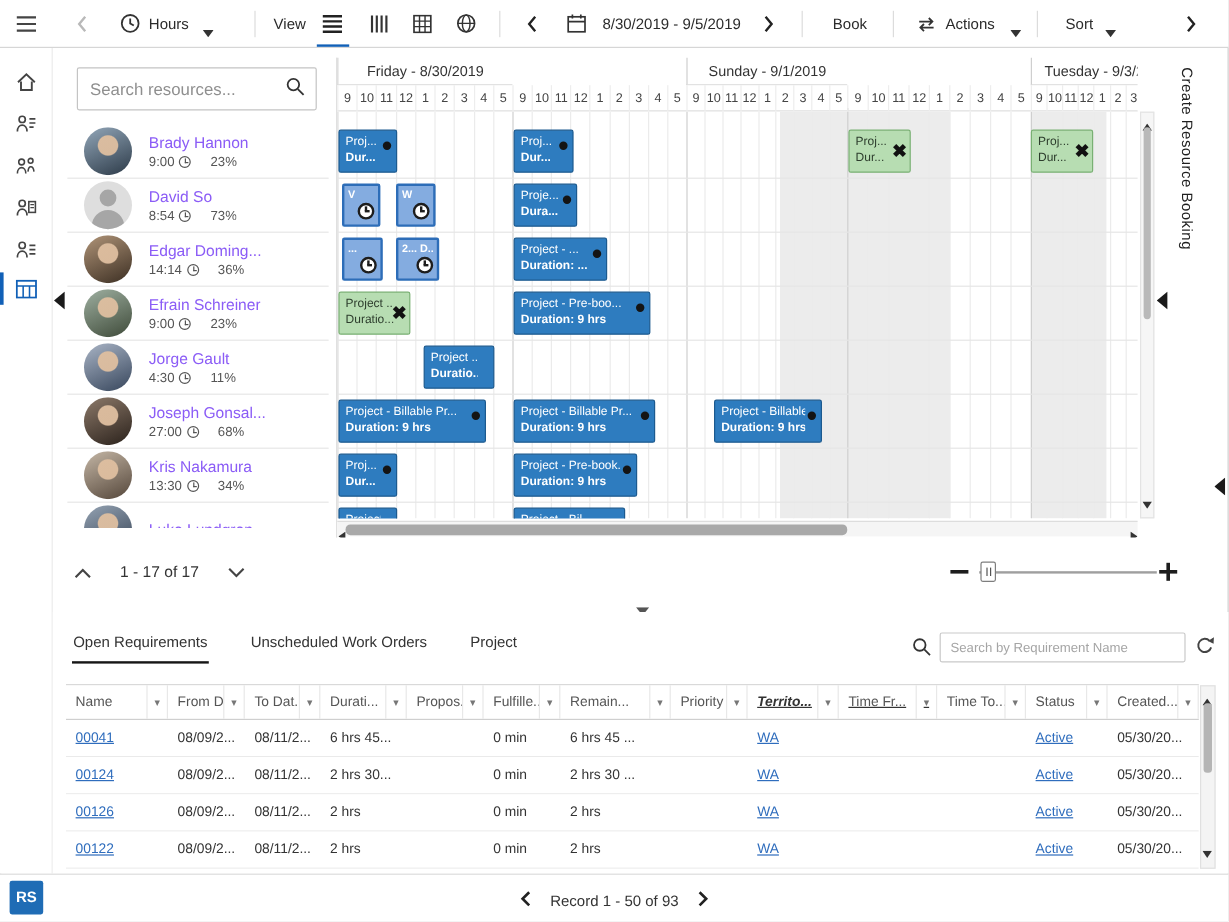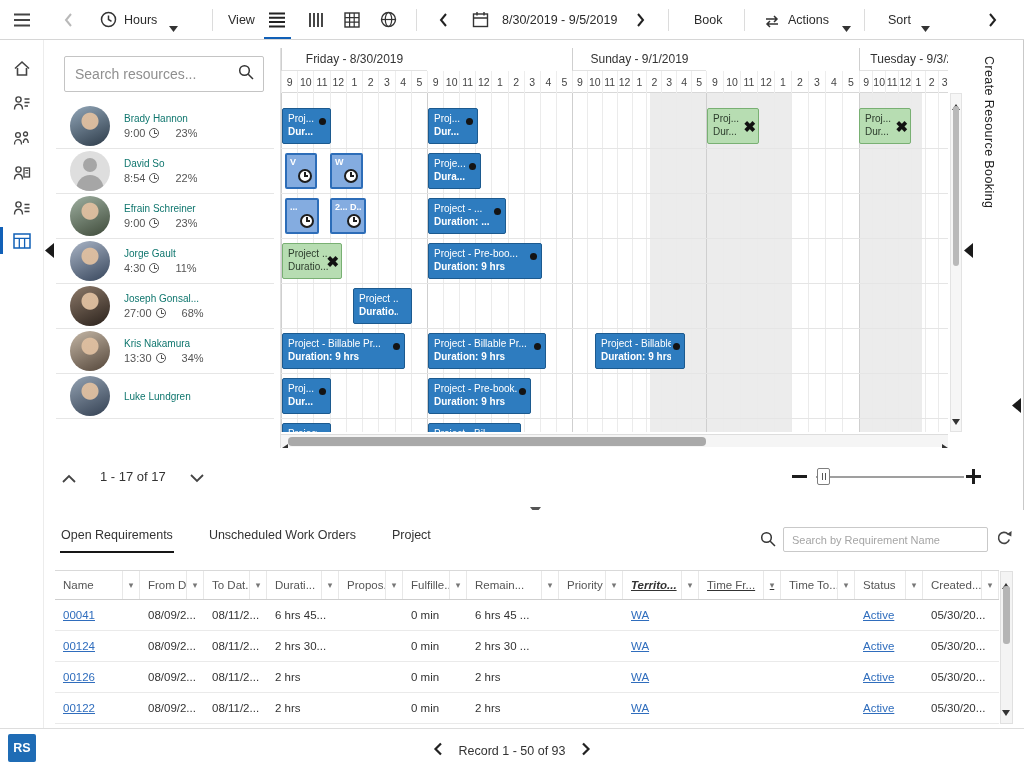--- a/index.html
+++ b/index.html
@@ -32,21 +32,21 @@
   .silhouette::after{content:'';position:absolute;left:50%;top:24px;transform:translateX(-50%);width:27px;height:17px;border-radius:14px 14px 0 0;background:#a6a6a6;}
   .photo{background:radial-gradient(circle at 50% 38%,rgba(223,191,160,.95) 0 8px,rgba(0,0,0,0) 9px),var(--g,linear-gradient(155deg,#8fa3b5,#32404e));}
   .p0{--g:linear-gradient(155deg,#93a7b9,#2c3a48);}
   .p2{--g:linear-gradient(155deg,#b09478,#3c2f23);}
   .p3{--g:linear-gradient(155deg,#9fb0a1,#3e4a39);}
   .p4{--g:linear-gradient(155deg,#aab5c6,#37465c);}
   .p5{--g:linear-gradient(155deg,#8d7a6a,#2a211b);}
   .p6{--g:linear-gradient(155deg,#c5b7a6,#54463a);}
   .p7{--g:linear-gradient(155deg,#95a3b3,#334052);}
   .rinfo{margin-left:14px;overflow:hidden;}
-  .rname{font-size:10px;color:#0f766e;white-space:nowrap;}
+  .rname{font-size:13px;color:#8b5cf6;white-space:nowrap;}
   .rsub{display:flex;align-items:center;font-size:11px;color:#555;margin-top:3px;}
   .rclock{width:10px;height:10px;border:1px solid #555;border-radius:50%;margin-left:4px;position:relative;flex:none;}
   .rclock::before{content:'';position:absolute;left:4px;top:1px;width:1px;height:3.5px;background:#555;}
   .rclock::after{content:'';position:absolute;left:4px;top:4px;width:3px;height:1px;background:#555;}
   .rpct{margin-left:16px;}
 
   
   .grid{position:absolute;left:280px;top:48px;width:668px;height:400px;overflow:hidden;background:#fff;border-left:1px solid #e0e0e0;}
   .day-head-row{position:absolute;left:0;top:0;width:668px;height:23px;}
   .day-head{position:absolute;top:0;height:23px;line-height:23px;text-align:center;font-size:12px;color:#333;border-left:1px solid #cfcfcf;border-bottom:1px solid #e2e2e2;overflow:hidden;white-space:nowrap;background:#fff;}
@@ -251,21 +251,32 @@
           </div>
         </div>
       </div>
       <div class="resource-row">
         <div class="avatar silhouette"></div>
         <div class="rinfo">
           <div class="rname">David So</div>
           <div class="rsub">
             <span class="rtime">8:54</span>
             <span class="rclock"></span>
-            <span class="rpct">22%</span>
+            <span class="rpct">73%</span>
+          </div>
+        </div>
+      </div>
+      <div class="resource-row">
+        <div class="avatar photo p2"></div>
+        <div class="rinfo">
+          <div class="rname">Edgar Doming...</div>
+          <div class="rsub">
+            <span class="rtime">14:14</span>
+            <span class="rclock"></span>
+            <span class="rpct">36%</span>
           </div>
         </div>
       </div>
       <div class="resource-row">
         <div class="avatar photo p3"></div>
         <div class="rinfo">
           <div class="rname">Efrain Schreiner</div>
           <div class="rsub">
             <span class="rtime">9:00</span>
             <span class="rclock"></span>

